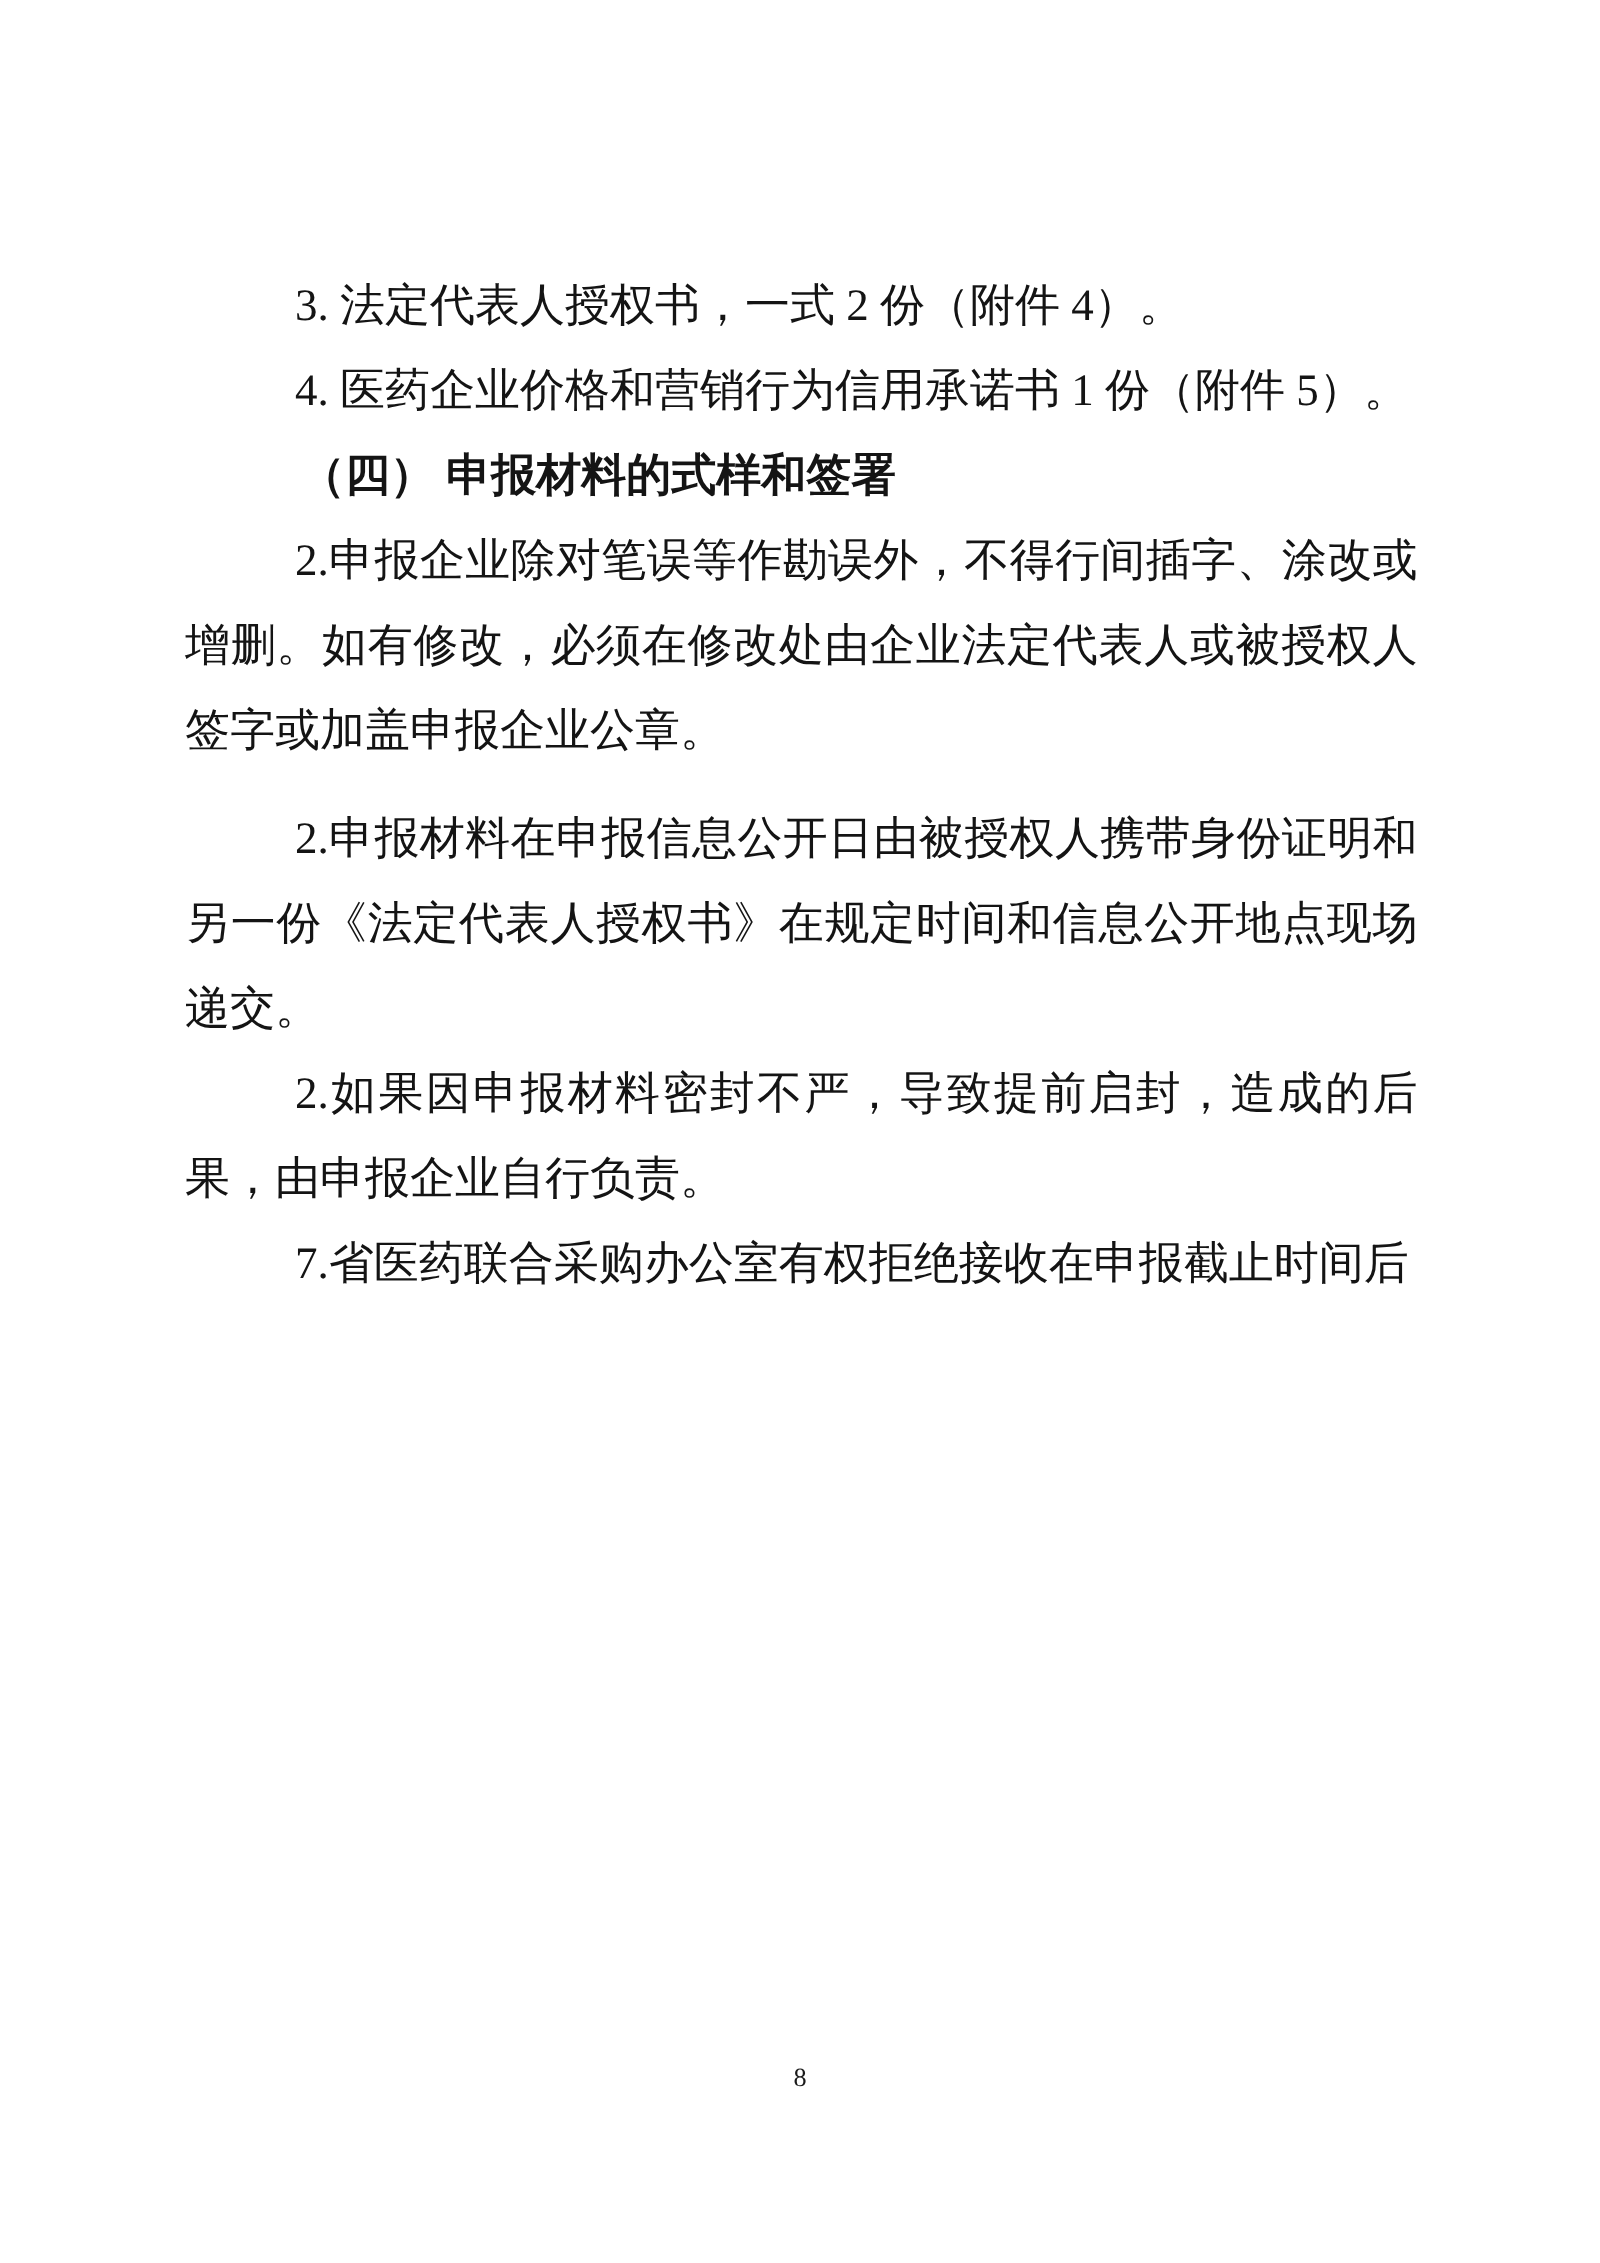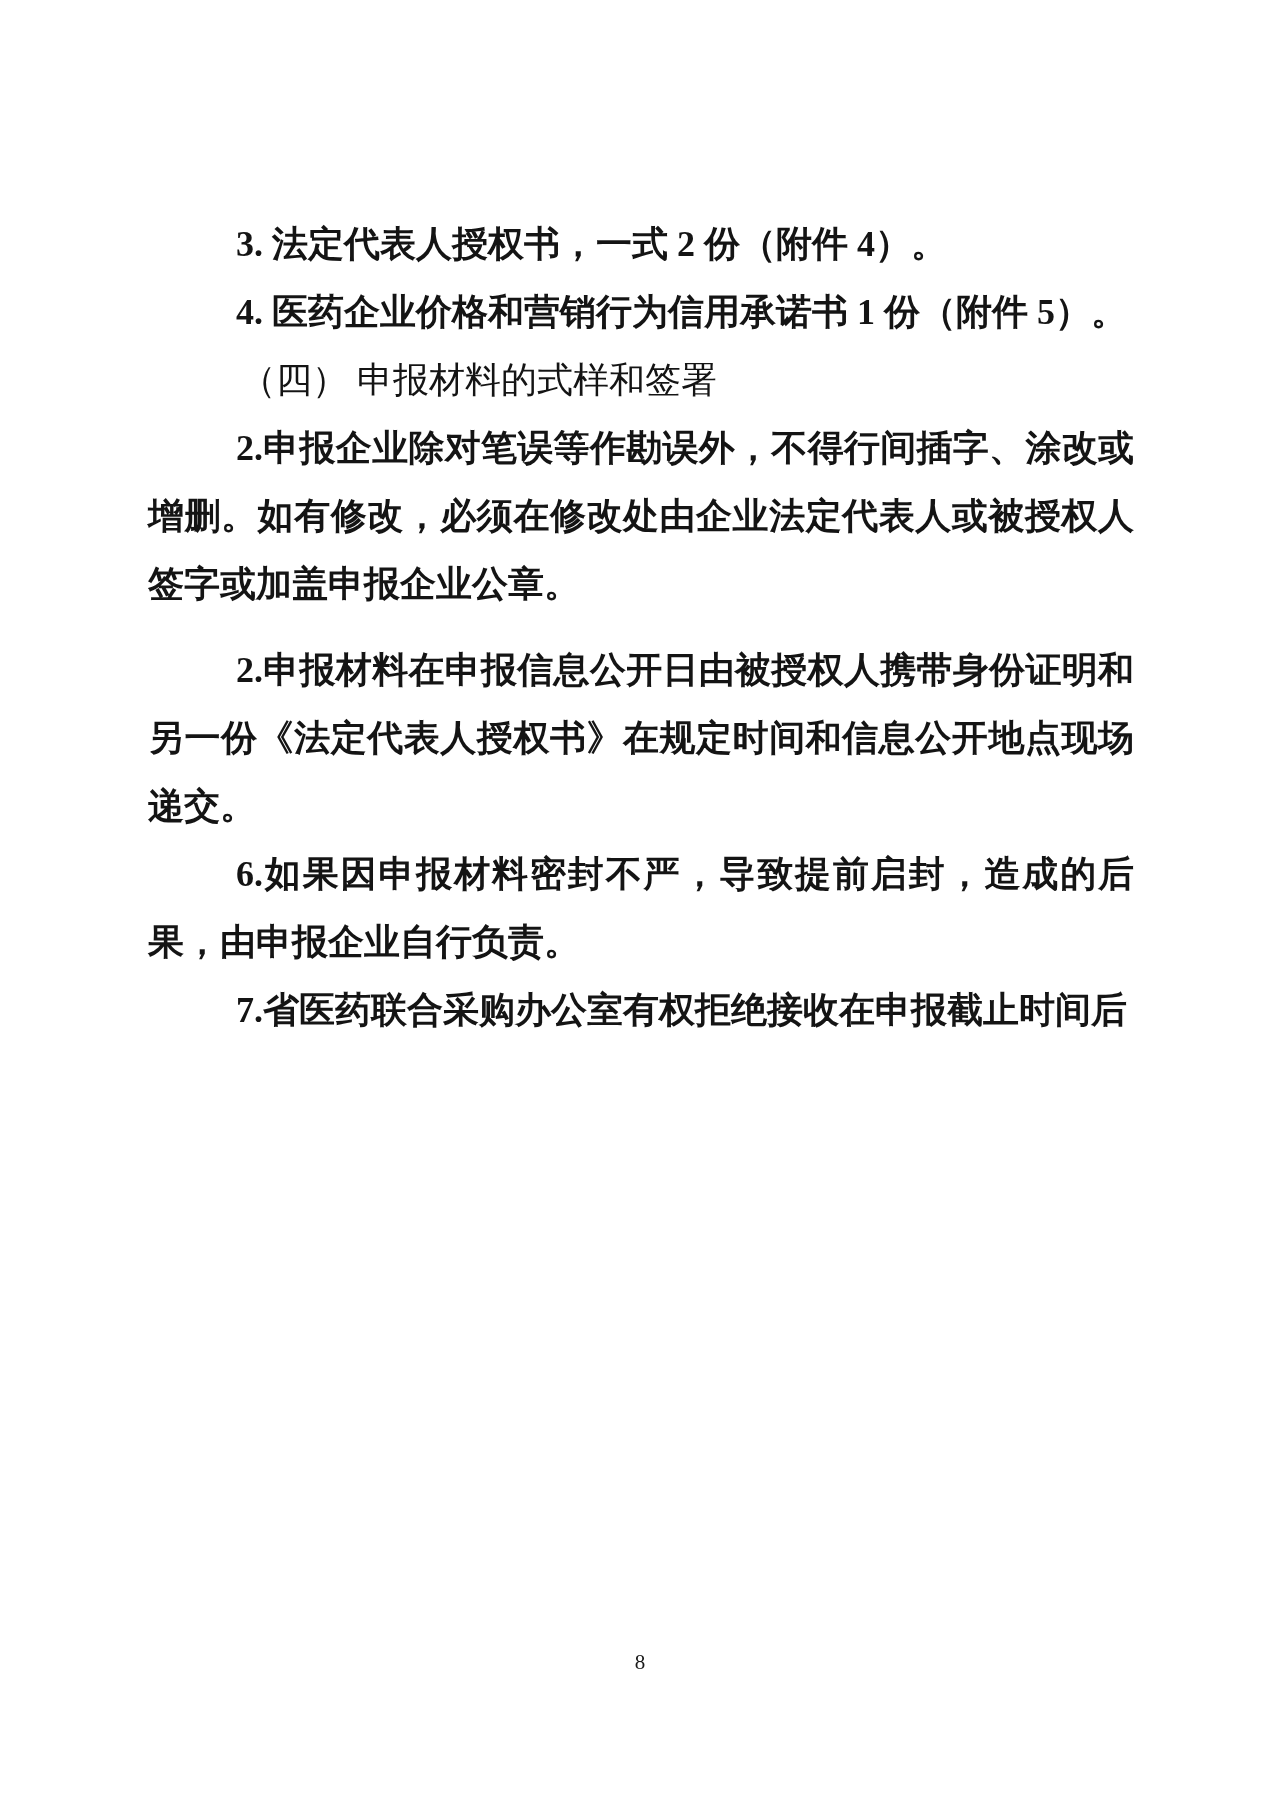--- a/index.html
+++ b/index.html
@@ -23,24 +23,23 @@
     width: 986px;
     font-size: 36px;
     line-height: 68px;
     text-align: justify;
     word-break: break-all;
   }
   .doc-content p {
     margin: 0;
     padding: 0;
     text-indent: 88px;
-    font-weight: bold;
   }
   .doc-content p.heading {
-    font-weight: 400;
+    font-weight: 700;
     text-indent: 92px;
   }
   .doc-content p.mt {
     margin-top: 18px;
   }
   .page-footer {
     position: absolute;
     left: 0;
     top: 1646px;
     width: 100%;
@@ -54,21 +53,21 @@
 <body>
 
 <div class="page">
 
   <div class="doc-content">
     <p>3. 法定代表人授权书，一式 2 份（附件 4）。</p>
     <p>4. 医药企业价格和营销行为信用承诺书 1 份（附件 5）。</p>
     <p class="heading">（四） 申报材料的式样和签署</p>
     <p>2.申报企业除对笔误等作勘误外，不得行间插字、涂改或增删。如有修改，必须在修改处由企业法定代表人或被授权人签字或加盖申报企业公章。</p>
     <p class="mt">2.申报材料在申报信息公开日由被授权人携带身份证明和另一份《法定代表人授权书》在规定时间和信息公开地点现场递交。</p>
-    <p>6.如果因申报材料密封不严，导致提前启封，造成的后果，由申报企业自行负责。</p>
+    <p>2.如果因申报材料密封不严，导致提前启封，造成的后果，由申报企业自行负责。</p>
     <p>7.省医药联合采购办公室有权拒绝接收在申报截止时间后</p>
   </div>
 
   <div class="page-footer">
     <span>8</span>
   </div>
 
 </div>
 
 </body></html>

